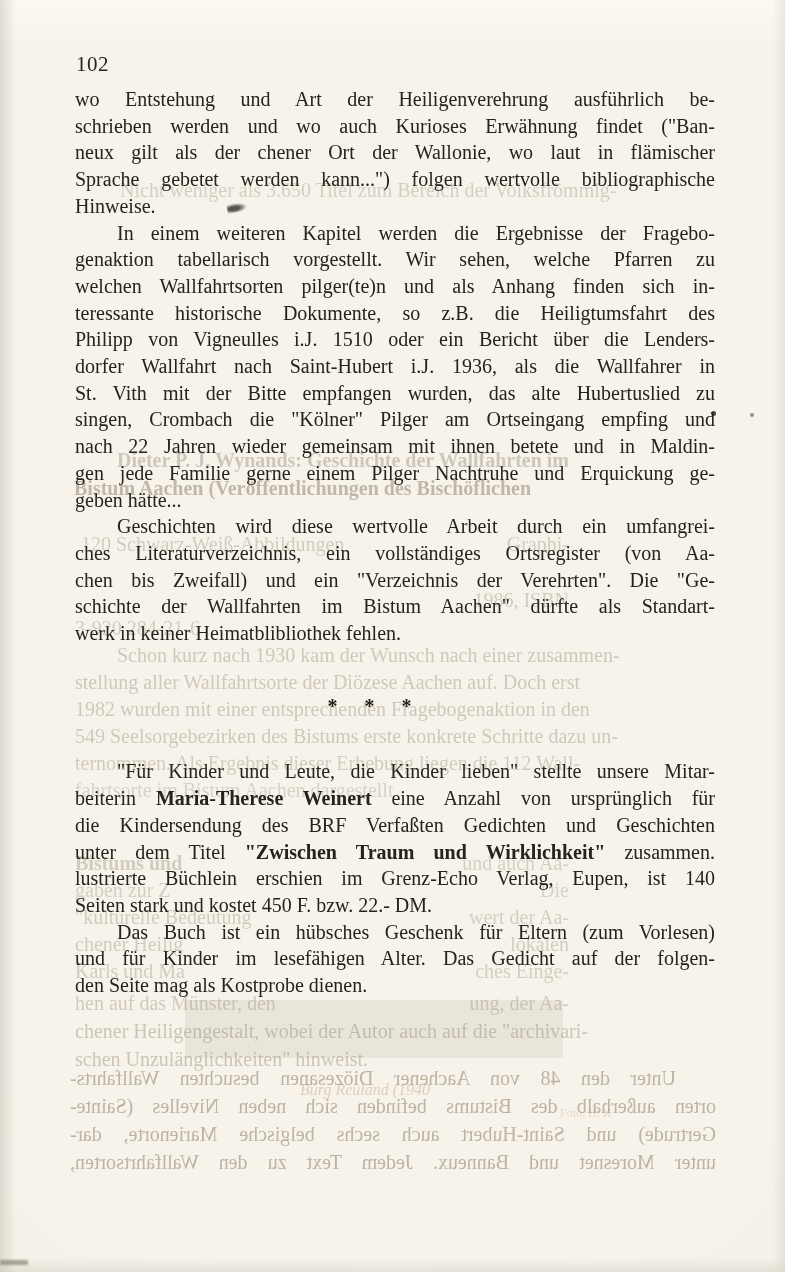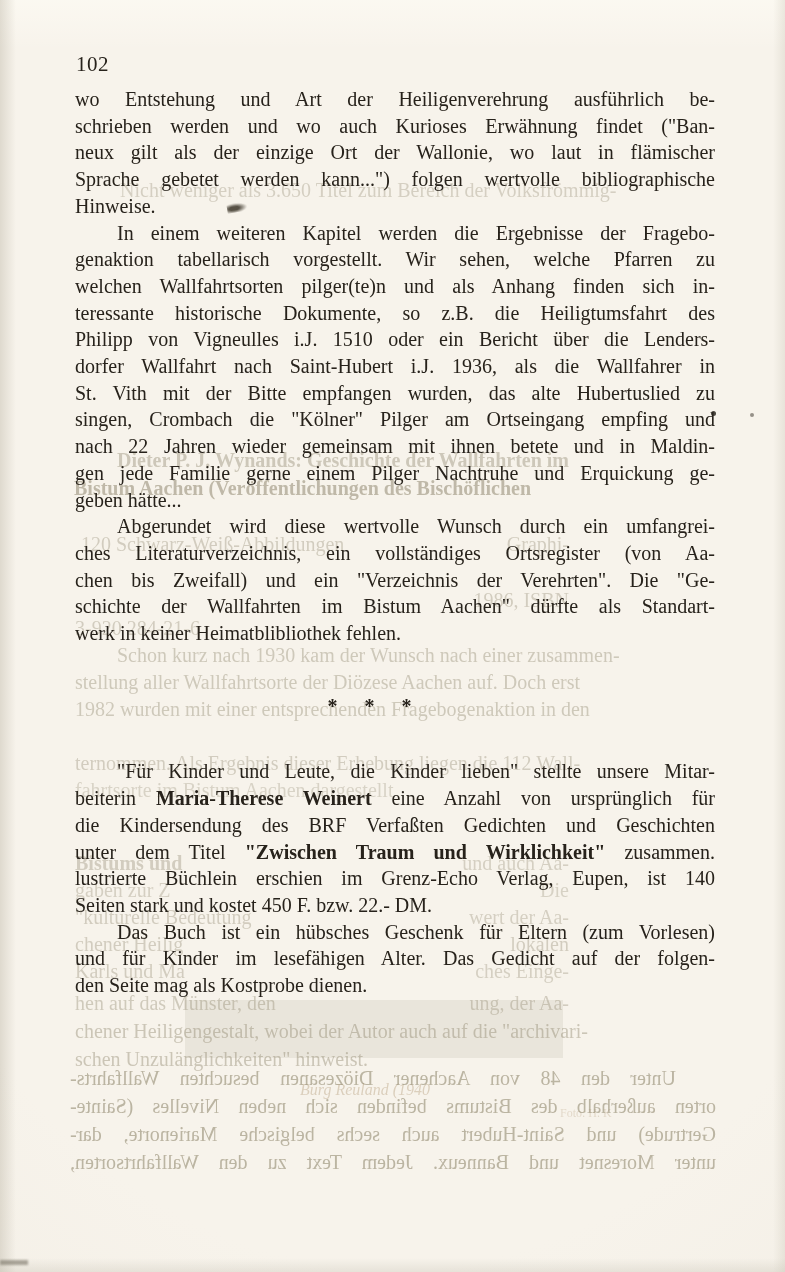--- a/index.html
+++ b/index.html
@@ -51,20 +51,21 @@
     <div class="bf" style="top:179px;left:120px;opacity:.28">Nicht weniger als 3.650 Titel zum Bereich der Volksfrömmig-</div>
     <div class="bf" style="top:449px;left:117px;opacity:.34;font-weight:bold">Dieter P. J. Wynands: Geschichte der Wallfahrten im</div>
     <div class="bf" style="top:477px;left:74px;opacity:.46;font-weight:bold">Bistum Aachen (Veröffentlichungen des Bischöflichen</div>
     <div class="bf" style="top:533px;left:81px;opacity:.30">120 Schwarz-Weiß-Abbildungen</div>
     <div class="bf" style="top:533px;right:72px;opacity:.30">Graphi-</div>
     <div class="bf" style="top:589px;right:72px;opacity:.30">1986, ISBN</div>
     <div class="bf" style="top:617px;left:75px;opacity:.30">3-920 284-21-6</div>
     <div class="bf" style="top:644px;left:117px;opacity:.33">Schon kurz nach 1930 kam der Wunsch nach einer zusammen-</div>
     <div class="bf" style="top:671px;left:75px;opacity:.33">stellung aller Wallfahrtsorte der Diözese Aachen auf. Doch erst</div>
     <div class="bf" style="top:698px;left:75px;opacity:.33">1982 wurden mit einer entsprechenden Fragebogenaktion in den</div>
+    <div class="bf" style="top:725px;left:75px;opacity:.33">549 Seelsorgebezirken des Bistums erste konkrete Schritte dazu un-</div>
     <div class="bf" style="top:752px;left:75px;opacity:.30">ternommen. Als Ergebnis dieser Erhebung liegen die 112 Wall-</div>
     <div class="bf" style="top:779px;left:75px;opacity:.25">fahrtsorte im Bistum Aachen dargestellt</div>
     <div class="bf" style="top:852px;left:75px;opacity:.30;font-weight:bold">Bistums und</div>
     <div class="bf" style="top:852px;right:72px;opacity:.28">und auch Aa-</div>
     <div class="bf" style="top:879px;left:75px;opacity:.28">gaben zur Z</div>
     <div class="bf" style="top:879px;right:72px;opacity:.26">Die</div>
     <div class="bf" style="top:906px;left:75px;opacity:.30">"kulturelle Bedeutung</div>
     <div class="bf" style="top:906px;right:72px;opacity:.28">wert der Aa-</div>
     <div class="bf" style="top:933px;left:75px;opacity:.30">chener Heilig</div>
     <div class="bf" style="top:933px;right:72px;opacity:.30">lokalen</div>
@@ -85,41 +86,41 @@
     </div>
   </div>
 
   <div class="pagenum">102</div>
 
   <div class="bodytext">
 
     <div>
       <div class="line">wo Entstehung und Art der Heiligenverehrung ausführlich be-</div>
       <div class="line">schrieben werden und wo auch Kurioses Erwähnung findet ("Ban-</div>
-      <div class="line">neux gilt als der einzige Ort der Wallonie, wo laut in flämischer</div>
+      <div class="line">neux gilt als der chener Ort der Wallonie, wo laut in flämischer</div>
       <div class="line">Sprache gebetet werden kann...") folgen wertvolle bibliographische</div>
       <div class="line end">Hinweise.</div>
     </div>
 
     <div>
       <div class="line ind">In einem weiteren Kapitel werden die Ergebnisse der Fragebo-</div>
       <div class="line">genaktion tabellarisch vorgestellt. Wir sehen, welche Pfarren zu</div>
       <div class="line">welchen Wallfahrtsorten pilger(te)n und als Anhang finden sich in-</div>
       <div class="line">teressante historische Dokumente, so z.B. die Heiligtumsfahrt des</div>
       <div class="line">Philipp von Vigneulles i.J. 1510 oder ein Bericht über die Lenders-</div>
       <div class="line">dorfer Wallfahrt nach Saint-Hubert i.J. 1936, als die Wallfahrer in</div>
       <div class="line">St. Vith mit der Bitte empfangen wurden, das alte Hubertuslied zu</div>
       <div class="line">singen, Crombach die "Kölner" Pilger am Ortseingang empfing und</div>
       <div class="line">nach 22 Jahren wieder gemeinsam mit ihnen betete und in Maldin-</div>
       <div class="line">gen jede Familie gerne einem Pilger Nachtruhe und Erquickung ge-</div>
       <div class="line end">geben hätte...</div>
     </div>
 
     <div>
-      <div class="line ind">Abgerundet wird diese wertvolle Wunsch durch ein umfangrei-</div>
+      <div class="line ind">Geschichten wird diese wertvolle Arbeit durch ein umfangrei-</div>
       <div class="line">ches Literaturverzeichnis, ein vollständiges Ortsregister (von Aa-</div>
       <div class="line">chen bis Zweifall) und ein "Verzeichnis der Verehrten". Die "Ge-</div>
       <div class="line">schichte der Wallfahrten im Bistum Aachen" dürfte als Standart-</div>
       <div class="line end">werk in keiner Heimatblibliothek fehlen.</div>
     </div>
 
     <div class="divider">* * *</div>
 
     <div>
       <div class="line ind">"Für Kinder und Leute, die Kinder lieben" stellte unsere Mitar-</div>

